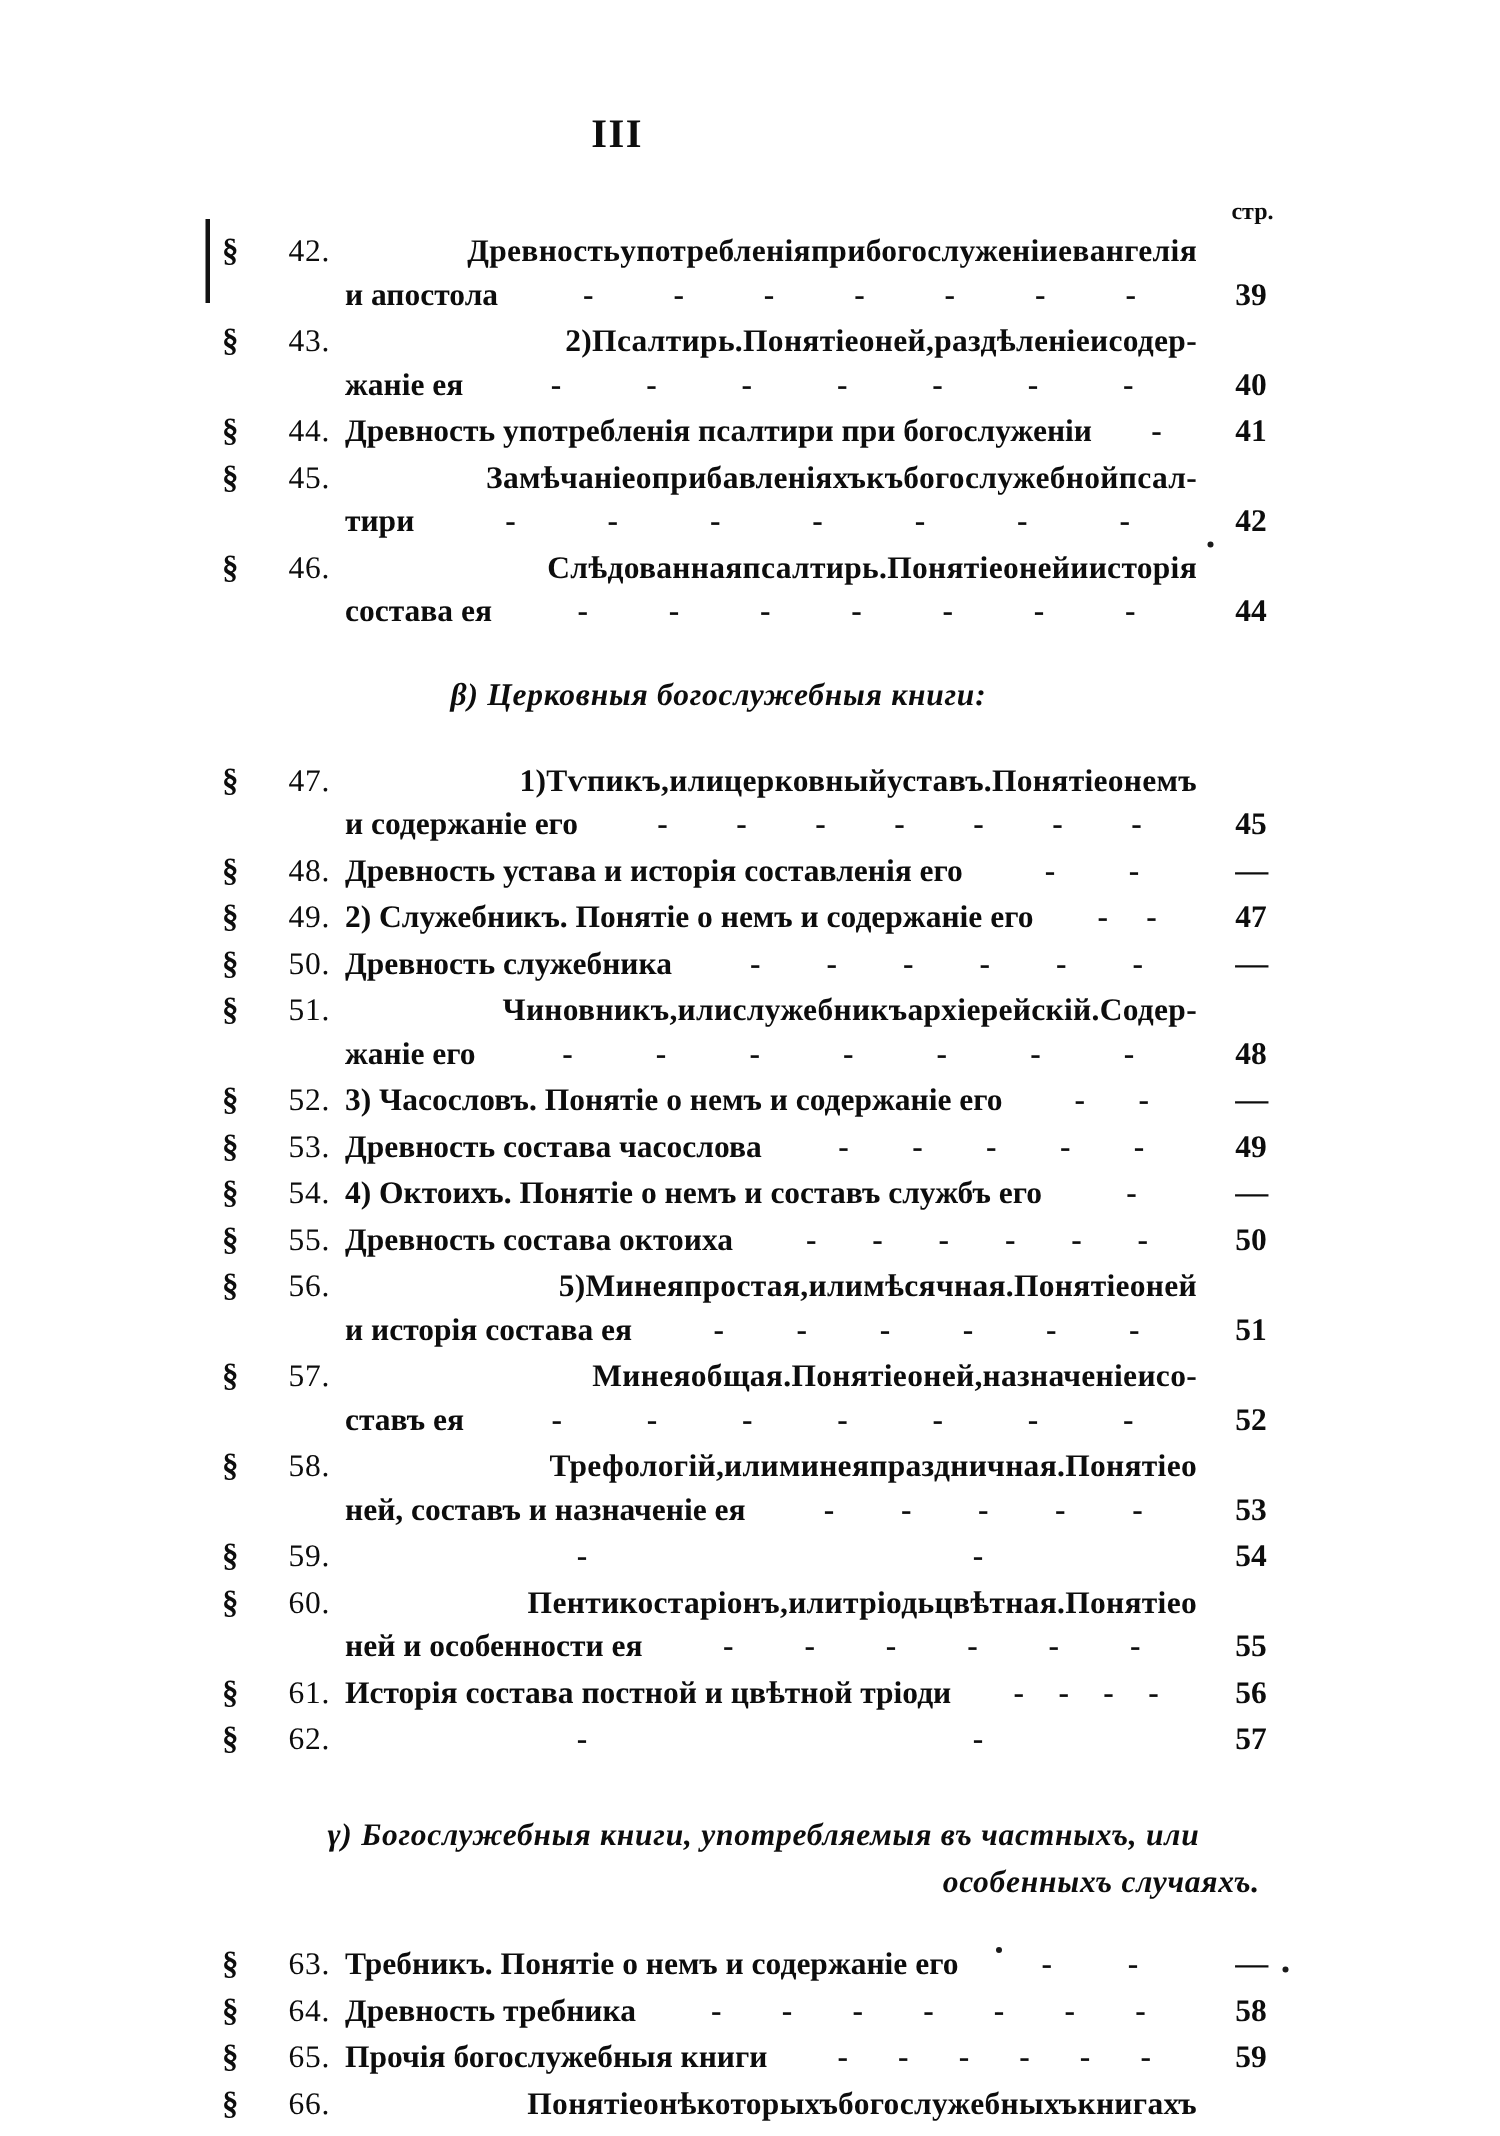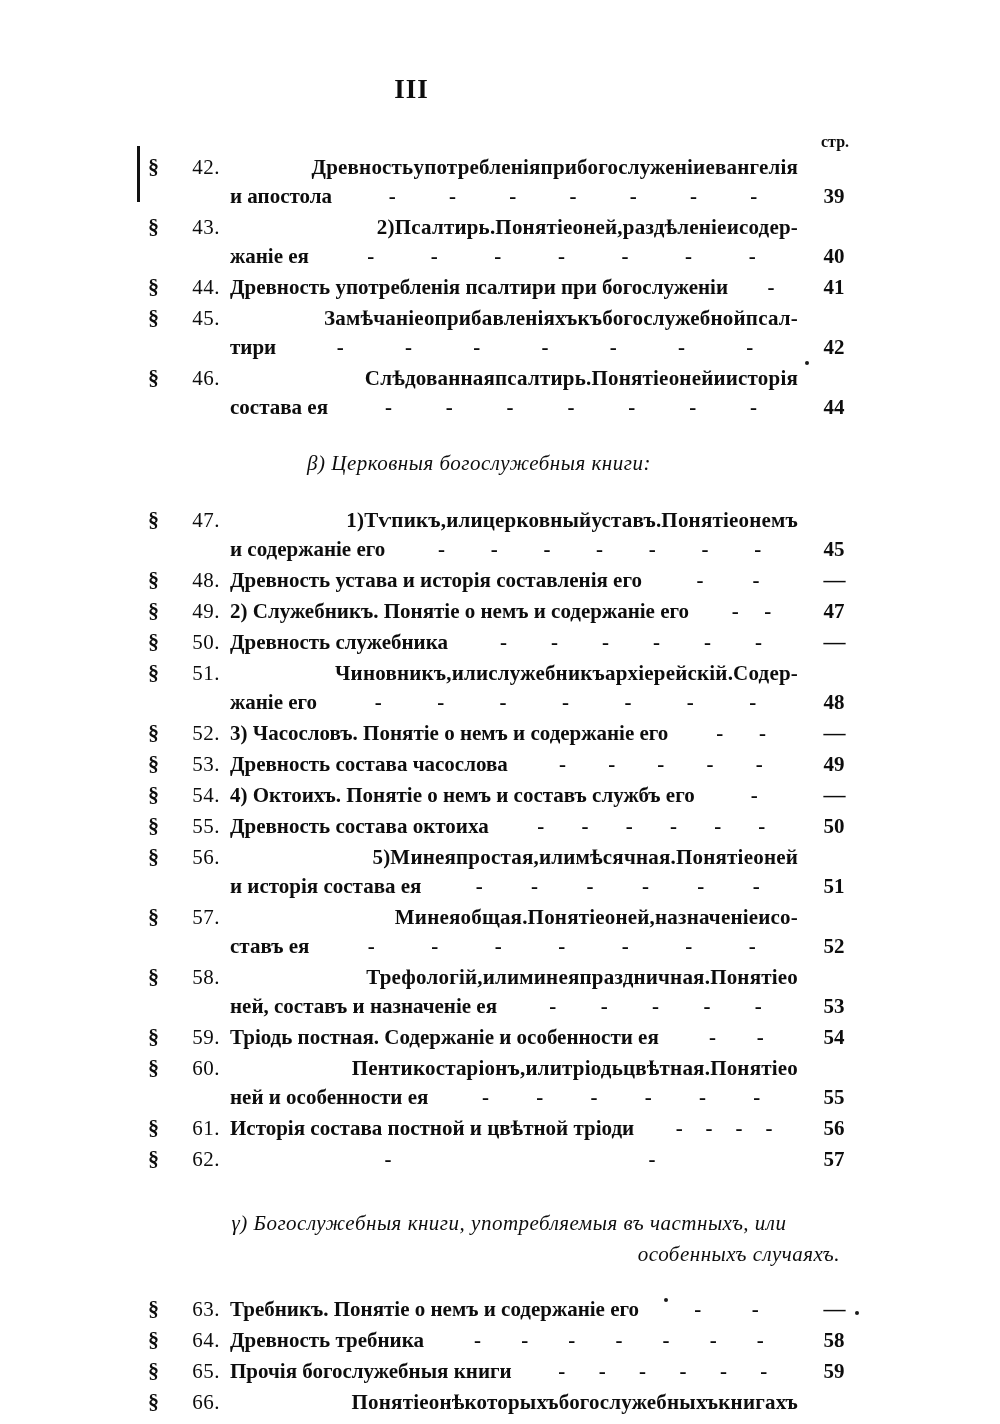--- a/index.html
+++ b/index.html
@@ -141,21 +141,21 @@
     text-align: center;
     font-size: 21px;
     font-weight: 700;
   }
   .pg.dash { font-size: 22px; letter-spacing: -1px; }
 
   
   .subhead {
     font-family: "Liberation Serif", "DejaVu Serif", serif;
     font-style: italic;
-    font-weight: 400;
+    font-weight: 700;
     font-size: 21px;
     text-align: center;
     line-height: 31px;
     letter-spacing: 0.5px;
   }
   .subhead.beta  { margin: 26px 0 26px 0; padding-right: 60px; }
   .subhead.gamma { margin: 34px 0 24px 0; }
   .subhead.gamma .l1 { display: block; text-align: center; }
   .subhead.gamma .l2 { display: block; text-align: right; padding-right: 30px; }
 </style>
@@ -583,21 +583,20 @@
               </span>
             </span>
             <span class="pg">53</span>
           </div>
         </div>
         <div class="entry">
           <div class="line">
             <span class="sect">§</span>
             <span class="num">59.</span>
             <span class="leader">
-              <span class="lead-word">Тріодь постная. Содержаніе и особенности ея</span>
               <span class="dashes">
                 <i>-</i>
                 <i>-</i>
               </span>
             </span>
             <span class="pg">54</span>
           </div>
         </div>
         <div class="entry">
           <div class="line">

